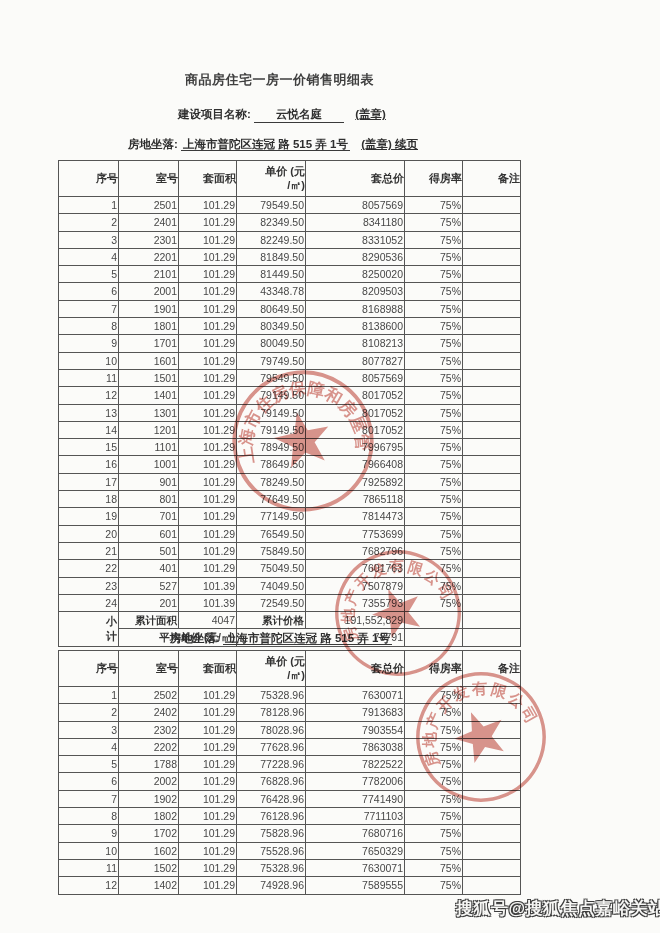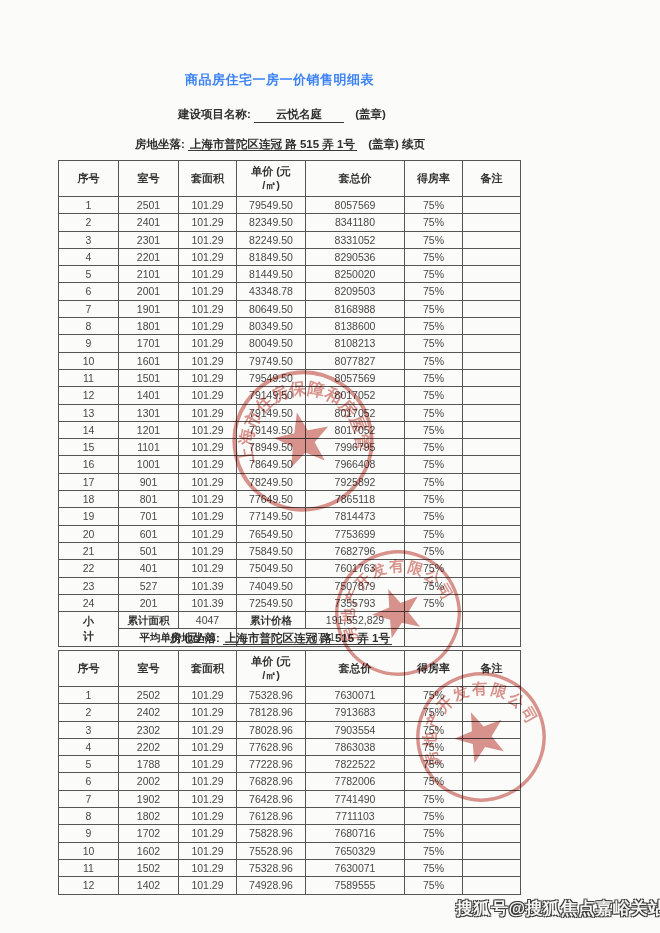--- a/index.html
+++ b/index.html
@@ -5,36 +5,36 @@
   * { margin:0; padding:0; box-sizing:border-box; }
   html,body { background:#e8e8e6; }
   .page {
     position:relative; width:660px; height:933px; margin:0 auto;
     background:#fbfbf9; overflow:hidden;
     font-family:"Liberation Sans","DejaVu Sans",sans-serif;
     color:#3f3f3f;
   }
   .doc-title {
     position:absolute; left:185px; top:71px;
-    font-size:13px; font-weight:bold; color:#3b82f6; letter-spacing:0.5px;
+    font-size:13px; font-weight:bold; color:#404040; letter-spacing:0.5px;
   }
   .field-line { position:absolute; font-size:11.5px; font-weight:bold; color:#2f2f2f; white-space:nowrap; }
   .project-line { left:178px; top:107px; }
-  .loc-line1 { left:135px; top:137px; }
+  .loc-line1 { left:128px; top:137px; }
   .loc-line2 { left:170px; top:631px; }
   .ul-val {
     display:inline-block; border-bottom:1.5px solid #3a3a3a;
     text-align:center; padding:0 14px; min-width:90px;
   }
   .addr { border-bottom:1.5px solid #3a3a3a; padding:0 2px; }
-  .suffix { margin-left:8px; }
+  .suffix { margin-left:8px;text-decoration:underline; }
   table {
     position:absolute; left:58px; width:462px;
     border-collapse:collapse; table-layout:fixed;
-    font-size:10.5px; color:#474747; text-align:center;
+    font-size:10.5px; color:#474747; text-align:right;
   }
   .t1 { top:160px; }
   .t2 { top:650px; }
   th, td { border:1px solid #555; overflow:hidden; white-space:pre-line; }
   table { border:1.5px solid #444; }
   th { height:36px; font-size:11px; font-weight:bold; color:#333; line-height:1.25; }
   td { height:16.3px; line-height:16.3px; padding:0 1px; }
   td.b { font-weight:bold; color:#333; }
   td.sum-label { font-weight:bold; color:#333; line-height:1.4; font-size:11px; }
   .stamp { position:absolute; mix-blend-mode:multiply; pointer-events:none; }

